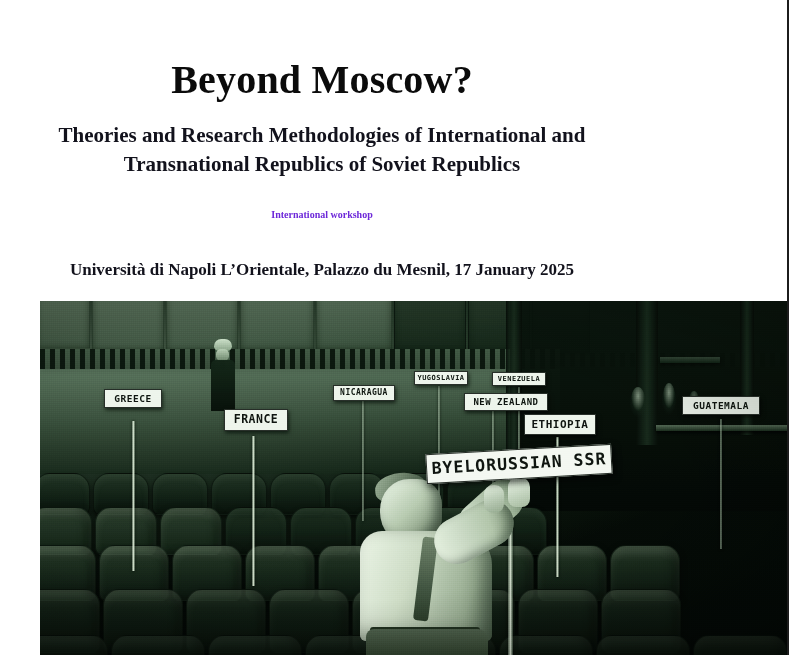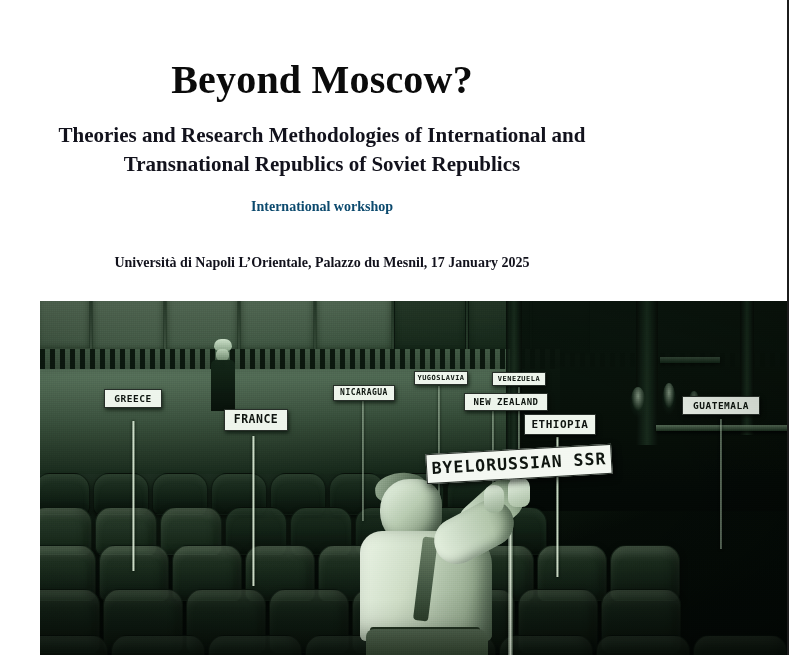--- a/index.html
+++ b/index.html
@@ -62,30 +62,30 @@
     padding-top: 20px;
     font-size: 21px;
     font-weight: 700;
     line-height: 1.36;
     color: #12121c;
   }
   #subtitle .subtitle-line {
     display: block;
   }
   #event-type {
-    margin: 2px;
+    margin: 12px;
     padding-top: 19px;
-    font-size: 14px;
+    font-size: 10px;
     font-weight: 700;
-    color: #0c4a6e;
+    color: #6d28d9;
   }
   #venue-date {
     margin: 16px;
     padding-top: 24px;
-    font-size: 14px;
+    font-size: 17px;
     font-weight: 700;
     color: #12121c;
   }
 
   
   #conference-photo {
     position: absolute;
     left: 0;
     top: 285px;
     width: 787px;

